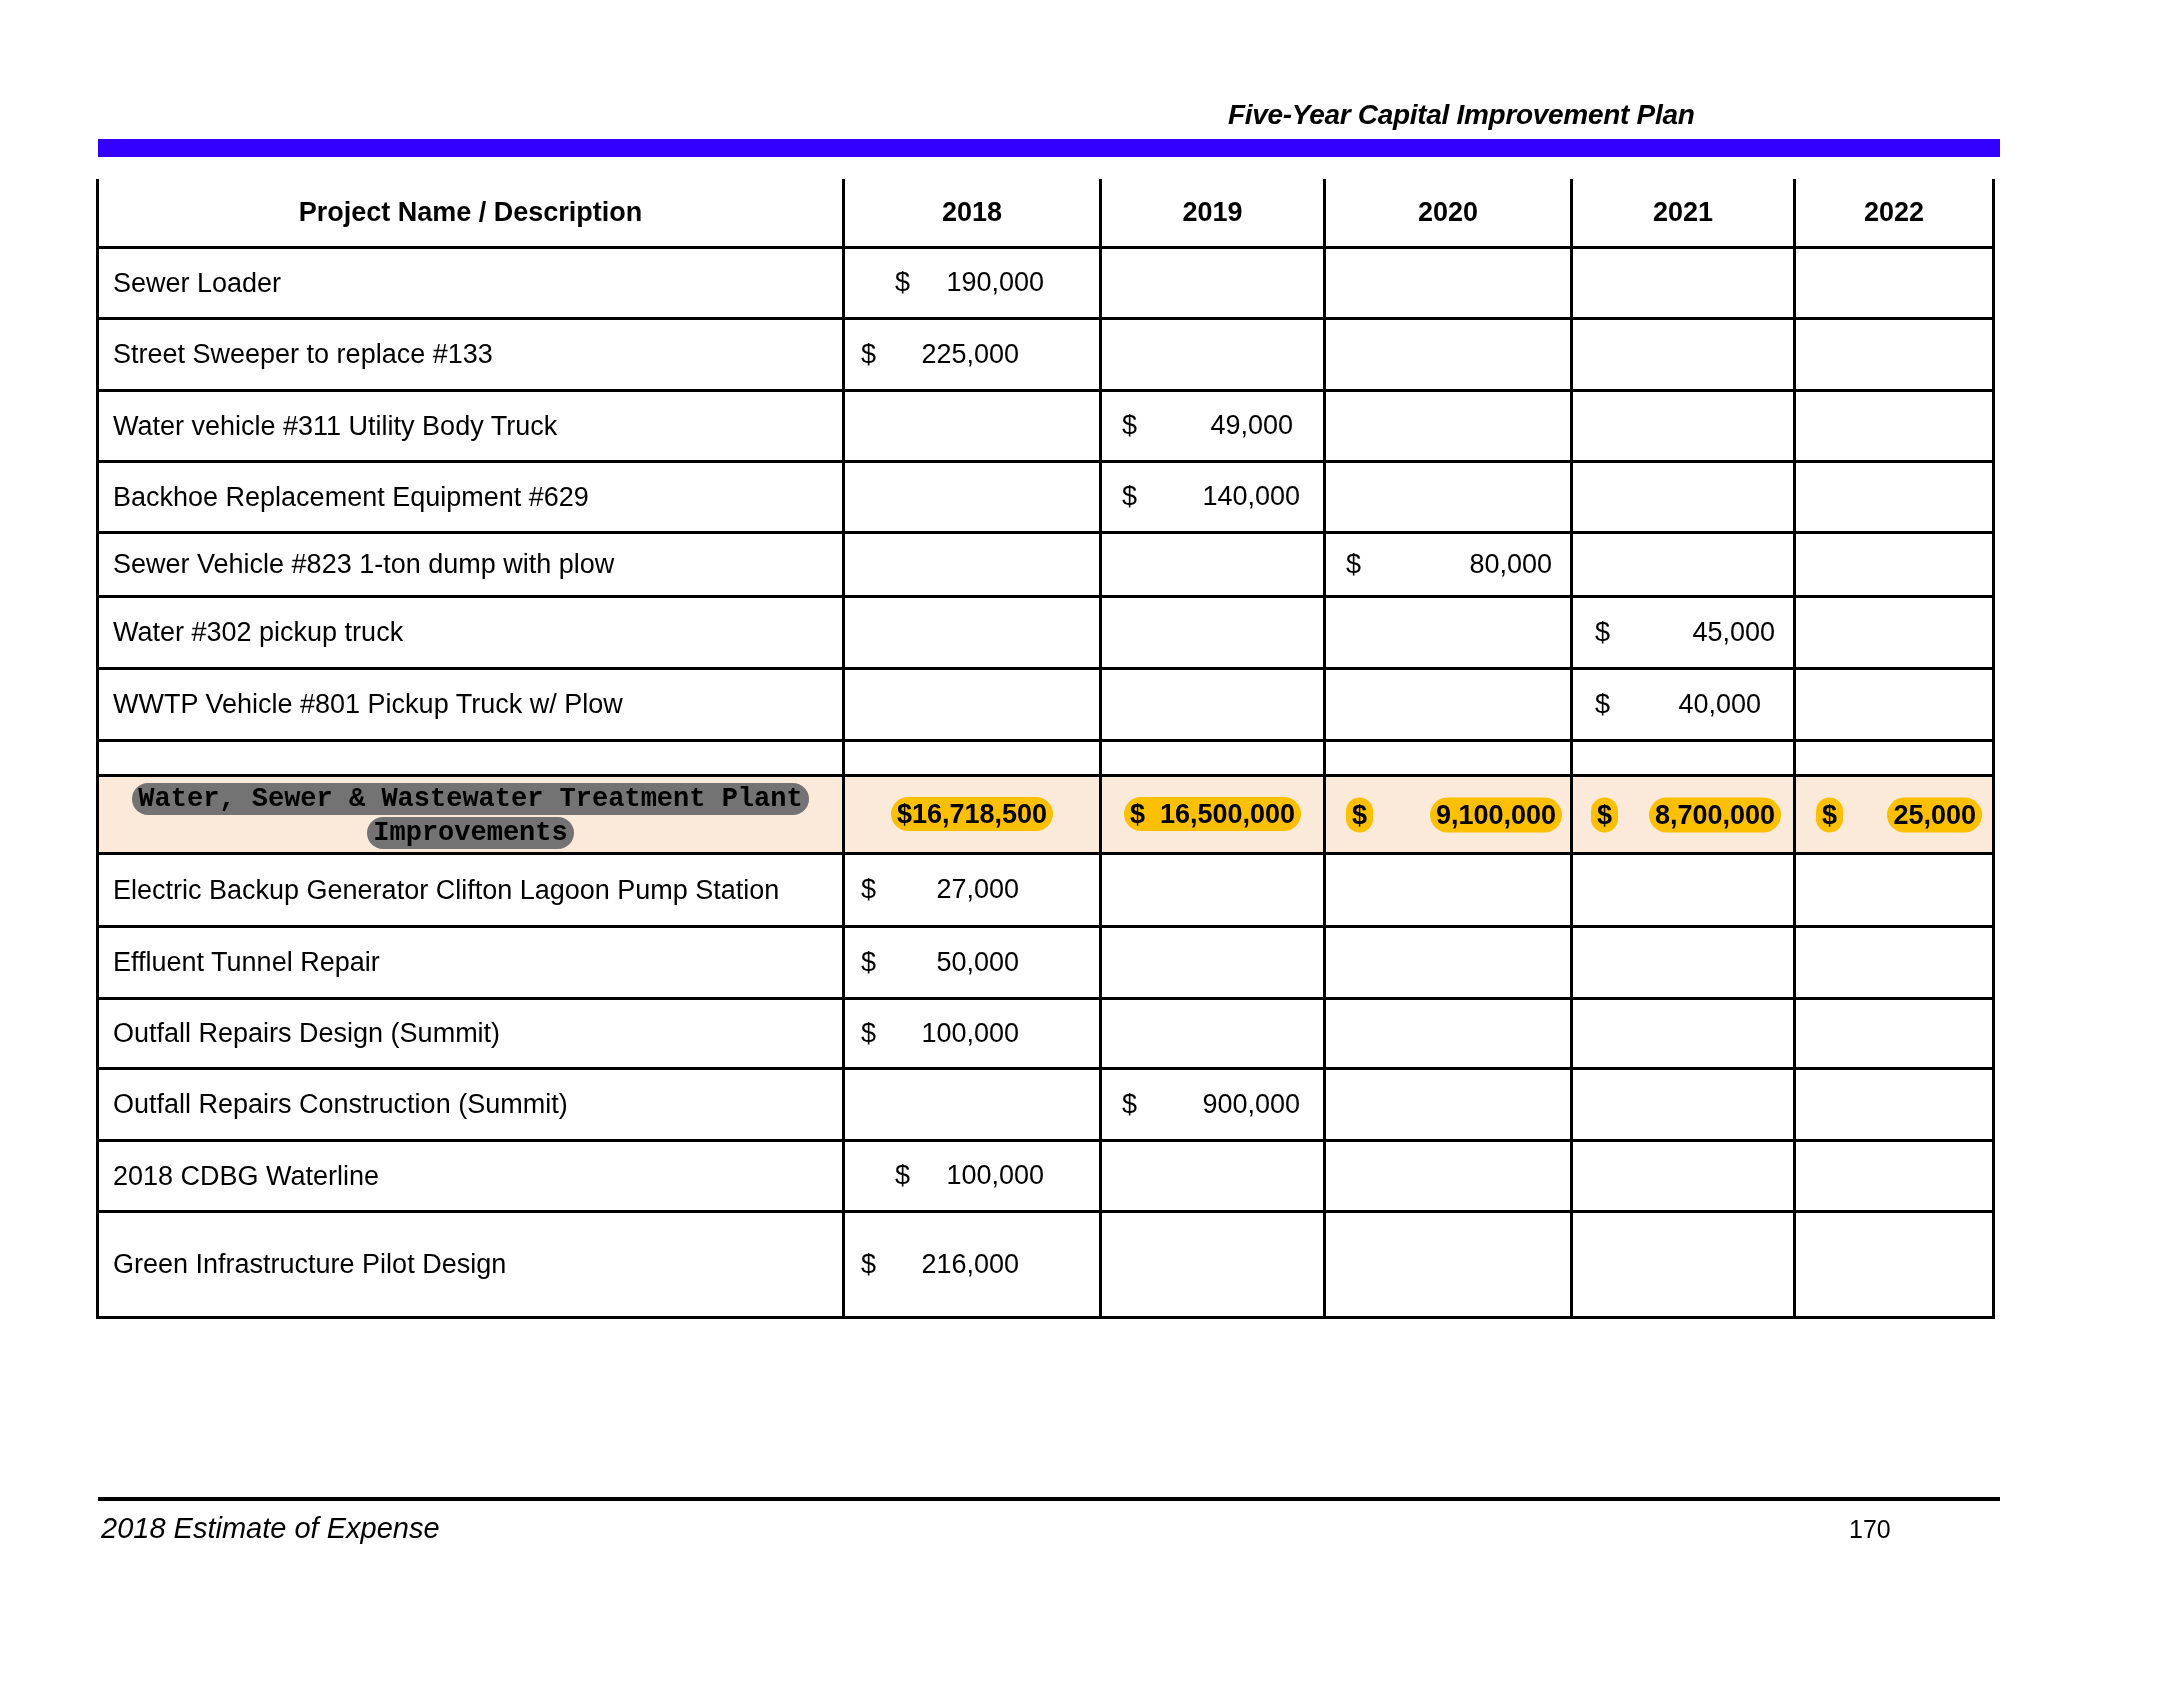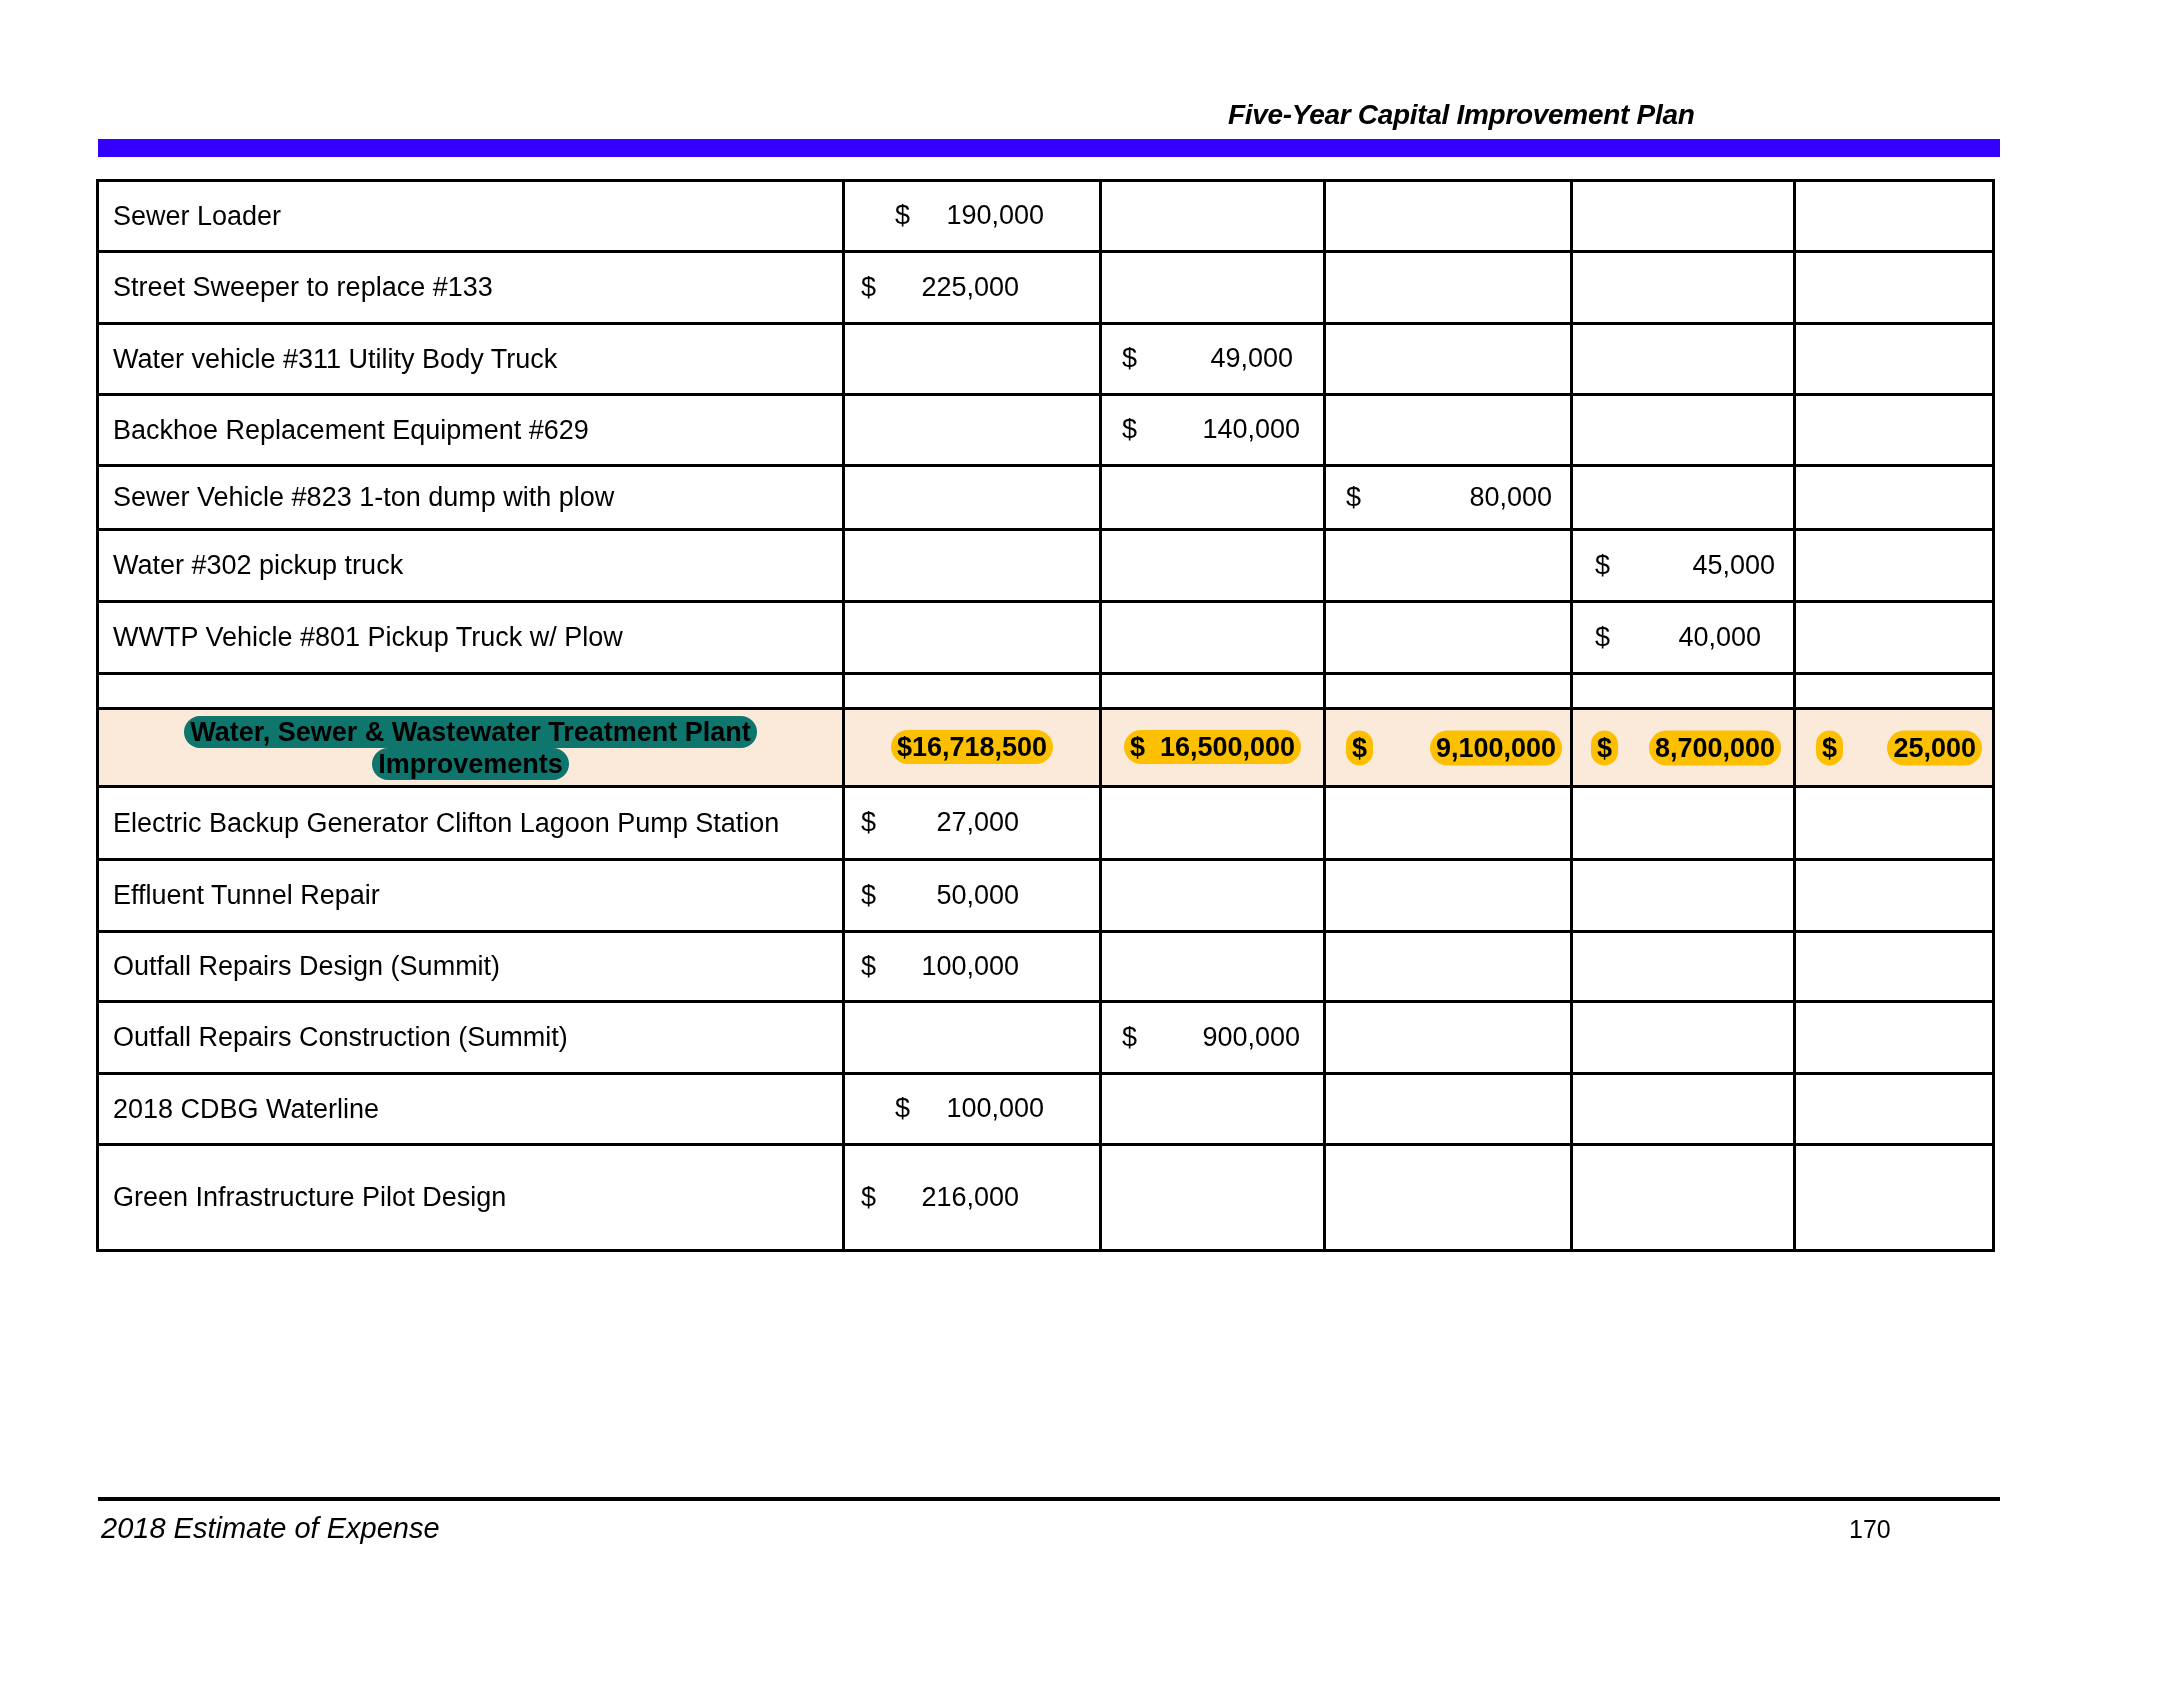--- a/index.html
+++ b/index.html
@@ -13,41 +13,49 @@
     table.cip tr.toprow th { border-top:none; }
     table.cip th { font-weight:bold; text-align:center; height:67px; }
     table.cip td.name { padding-left:14px; white-space:nowrap; }
     td.money { position:relative; }
     td.money .amt { position:absolute; top:50%; transform:translateY(-50%); white-space:nowrap; }
     td.money .dollar { position:absolute; }
     td.money .val { position:absolute; text-align:right; }
     tr.highlight td { background:#fbe9da; }
     .pill { background:#fcc000; border-radius:18px; padding:2px 6px; font-weight:bold; }
     td.hl-name { text-align:center; font-weight:bold; line-height:32px; }
-    .hl-line { display:inline-block; background:#0f766e; border-radius:16px; padding:0 6px; }
+    .hl-line { display:inline-block; background:#737373; border-radius:16px; padding:0 6px;font-family:Liberation Mono, monospace; }
     .footline { position:absolute; left:98px; top:1497px; width:1902px; height:4px; background:#000; }
     .footer-left { position:absolute; left:101px; top:1512px; font-size:29px; font-style:italic; white-space:nowrap; }
     .footer-right { position:absolute; left:1849px; top:1515px; font-size:25px; white-space:nowrap; }
   </style>
 </head>
 <body>
 
 <div class="title">Five-Year Capital Improvement Plan</div>
 <div class="bluebar" style="background:#3300ff;"></div>
 
 <table class="cip">
   <colgroup>
     <col style="width:746px">
       <col style="width:257px">
       <col style="width:224px">
     <col style="width:247px">
       <col style="width:223px">
       <col style="width:199px">
   </colgroup>
   <tbody>
+      <tr class="toprow">
+    <th>Project Name / Description</th>
+    <th>2018</th>
+    <th>2019</th>
+    <th>2020</th>
+    <th>2021</th>
+    <th>2022</th>
+  </tr>
 
   <tr style="height:71px">
     <td class="name">Sewer Loader</td>
     <td class="money">
       <span class="amt" style="left:50px;width:149px;">
         <span class="dollar" style="left:0;top:-16px;">$</span>
         <span class="val" style="right:0;top:-16px;">190,000</span>
       </span>
     </td>
     <td></td>

